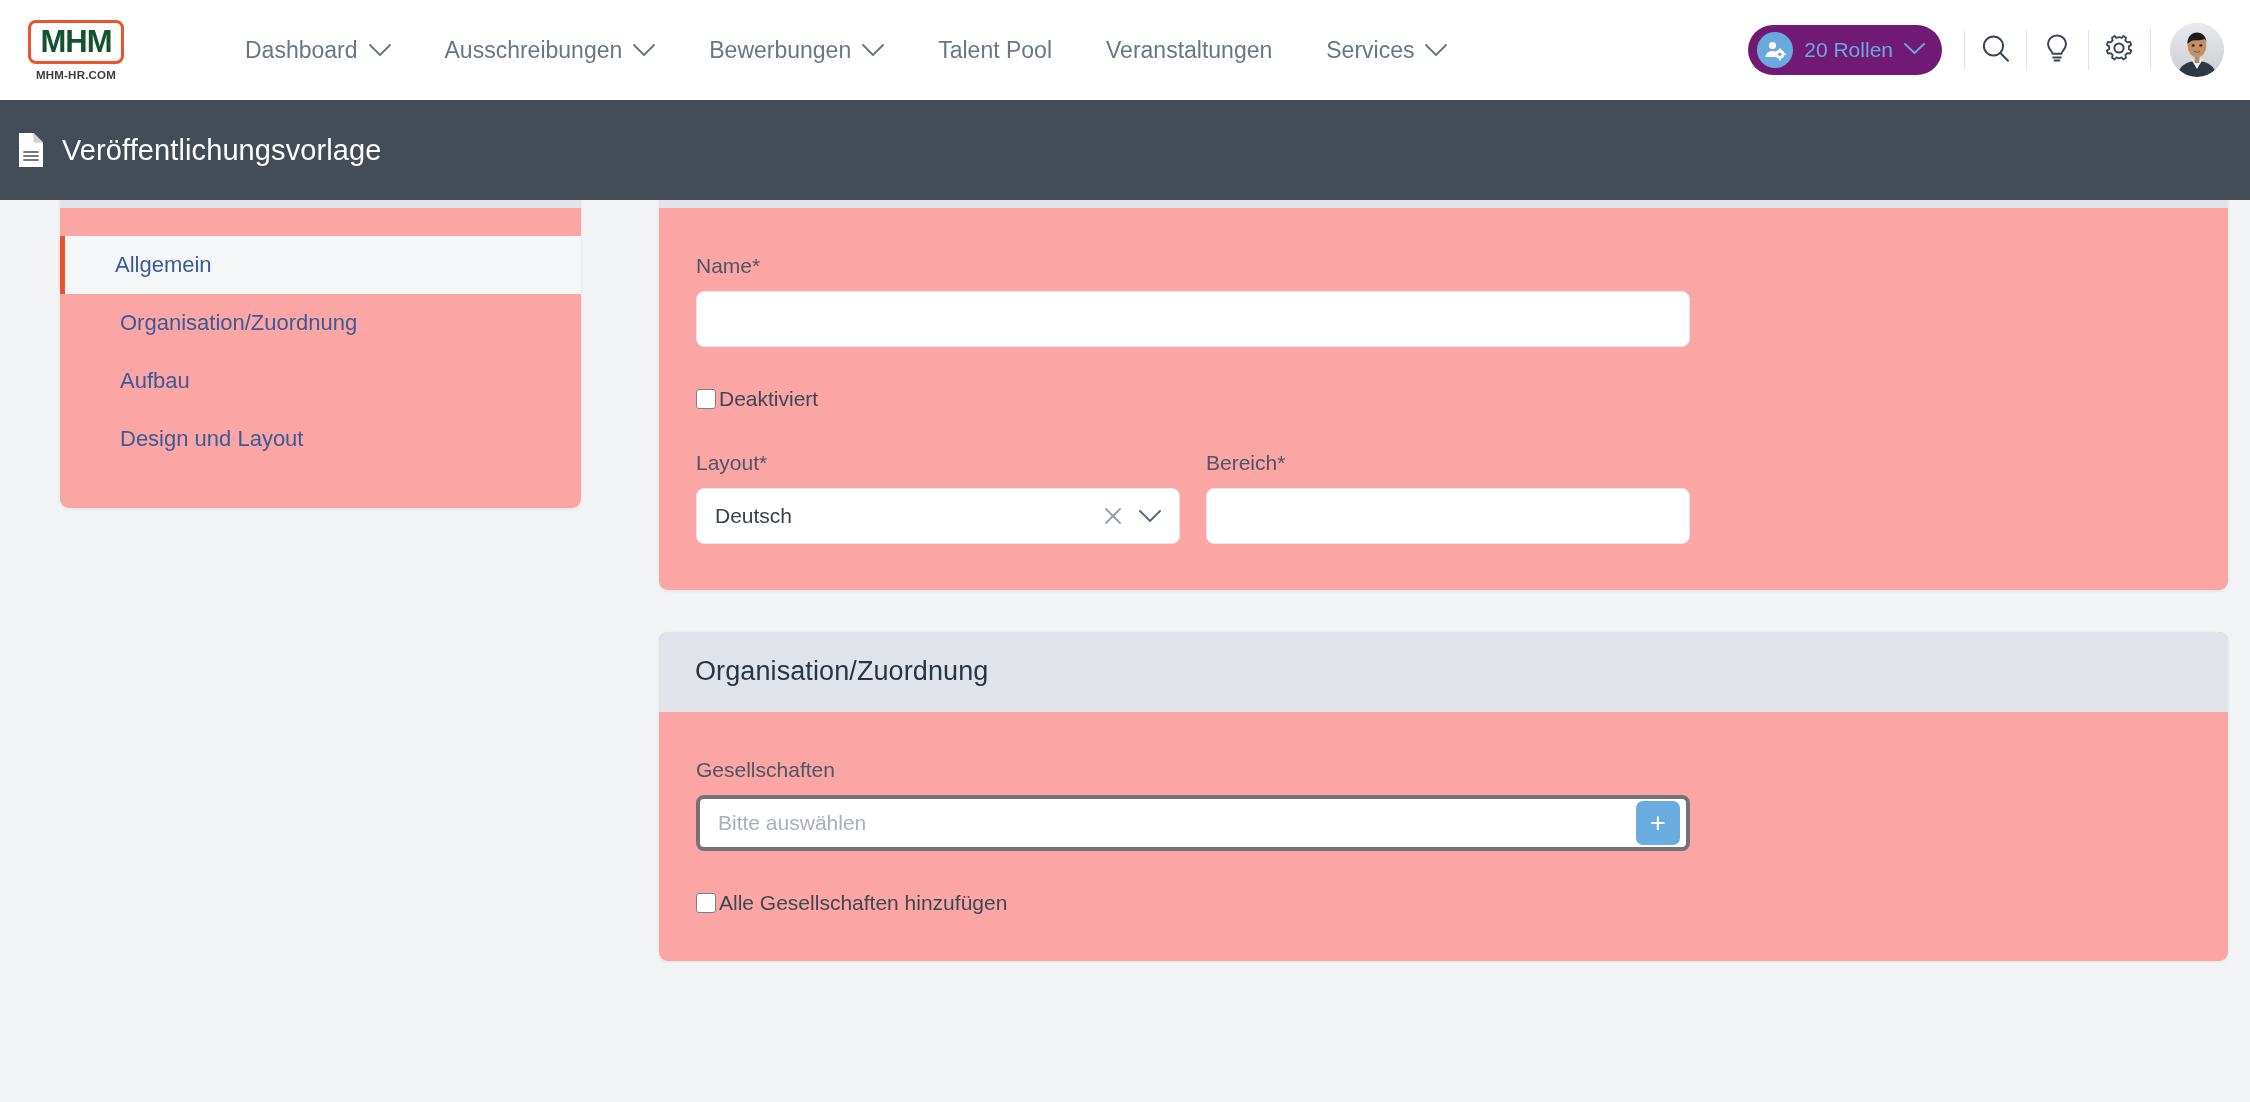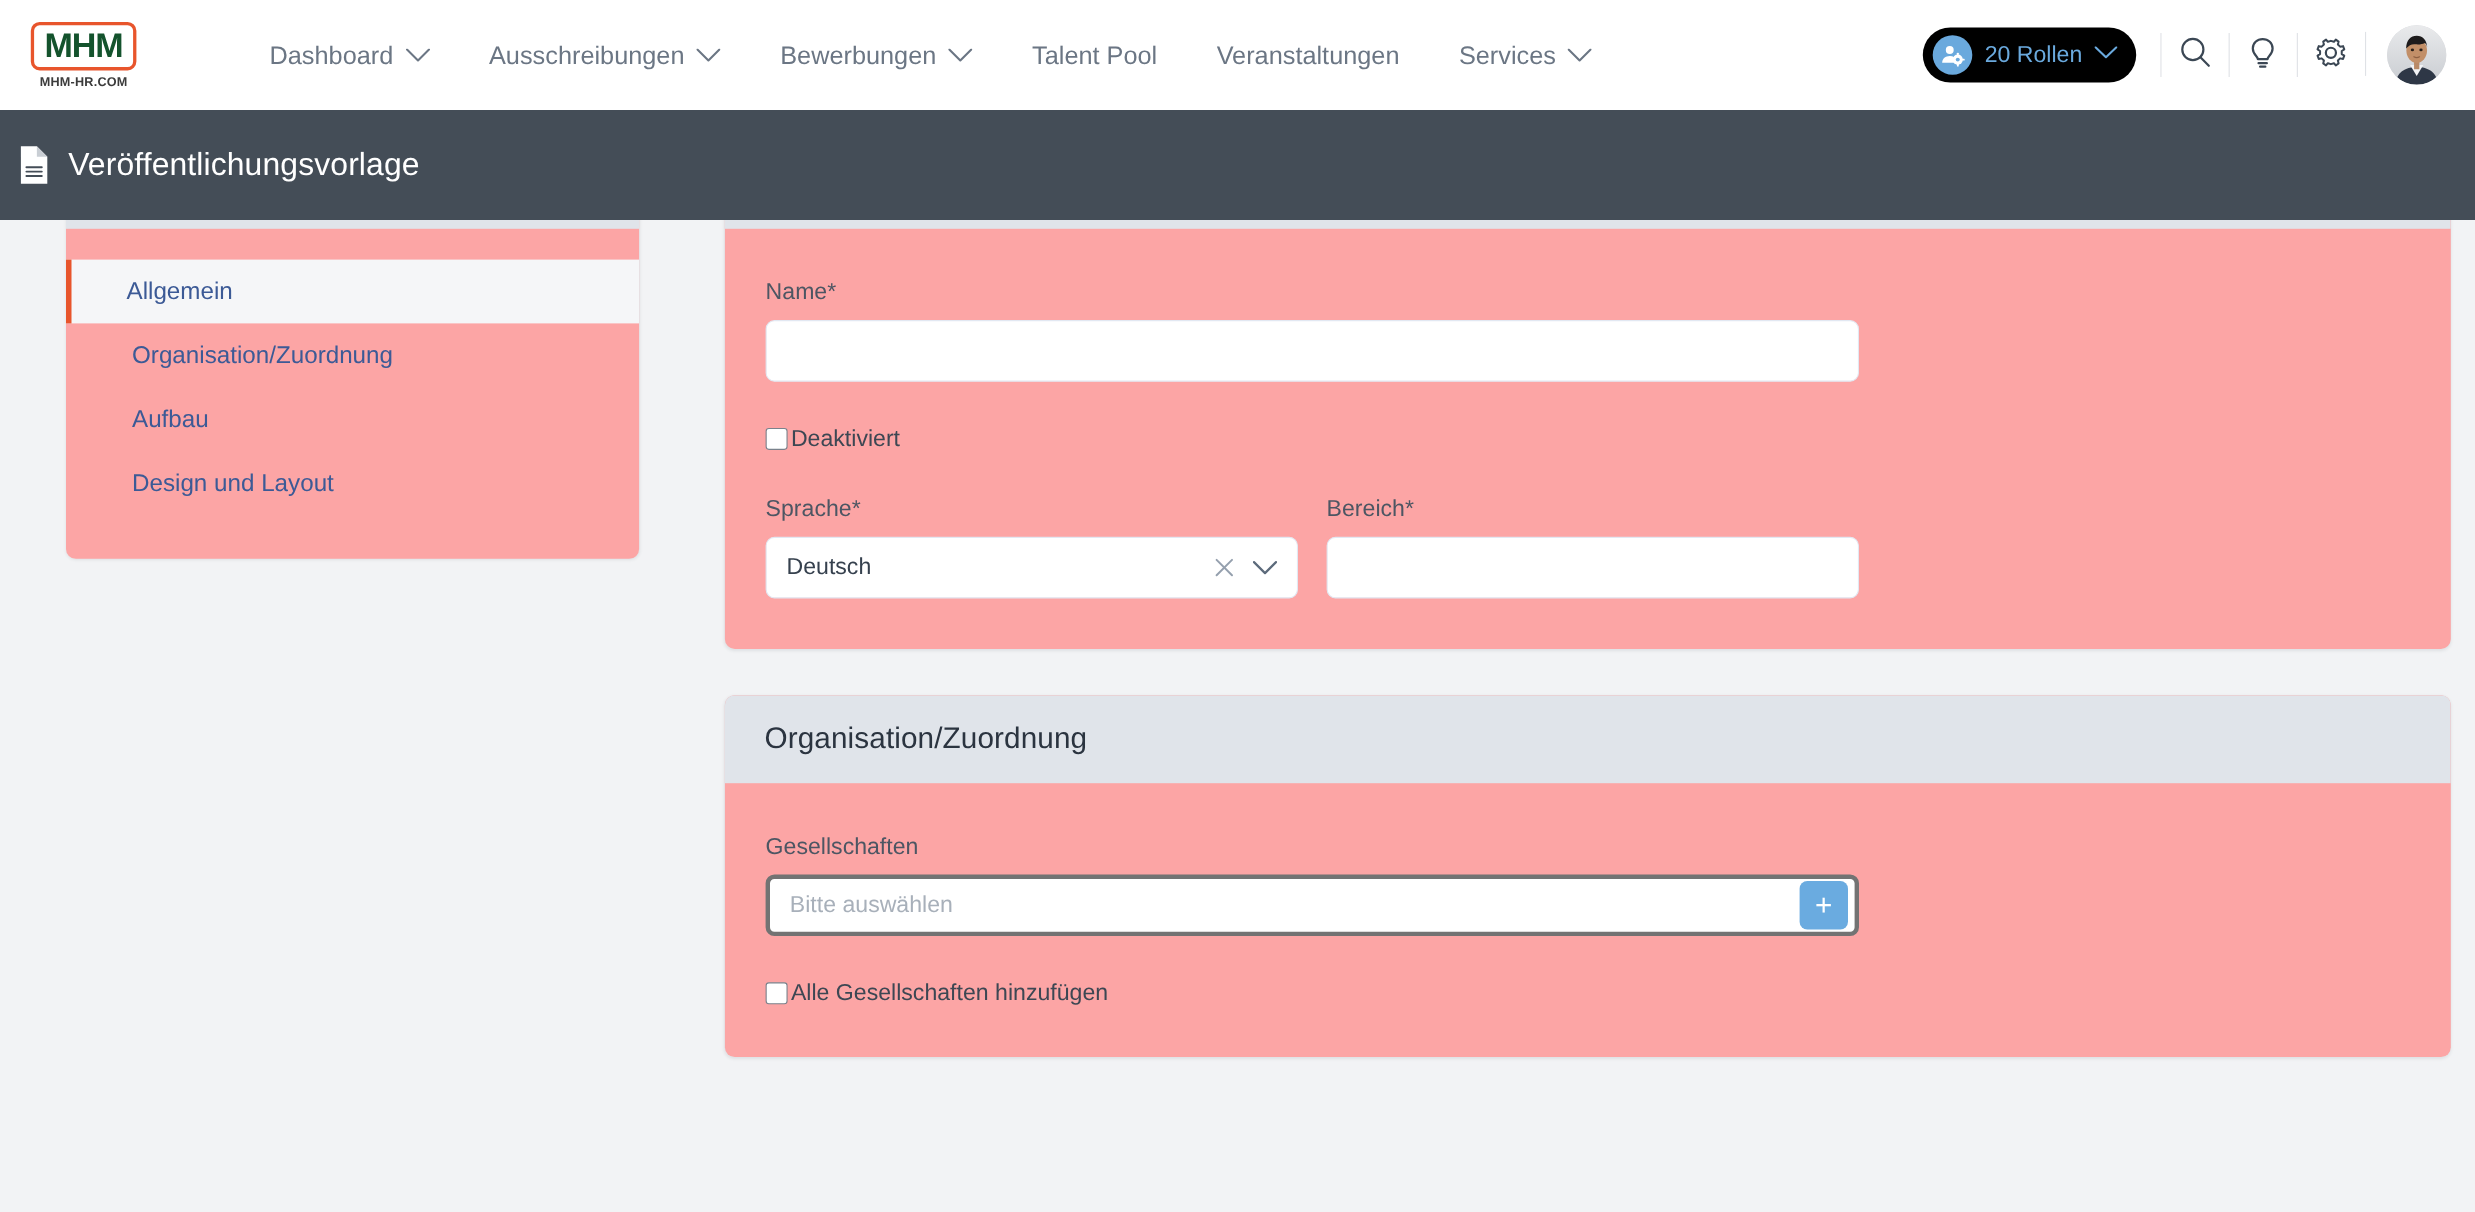--- a/index.html
+++ b/index.html
@@ -79,21 +79,21 @@
   .topright {
     margin-left: auto;
     display: flex;
     align-items: center;
   }
 
   .roles-pill {
     display: flex;
     align-items: center;
     gap: 11px;
-    background: #000000;
+    background: #701a75;
     border-radius: 999px;
     padding: 7px 17px 7px 9px;
     cursor: pointer;
   }
   .roles-avatar {
     width: 36px; height: 36px;
     border-radius: 50%;
     background: #6aa9dd;
     display: flex; align-items: center; justify-content: center;
     flex: 0 0 auto;
@@ -517,21 +517,21 @@
           <input class="txt-input" type="text" value="" style="">
         </div>
 
         <div class="check-row">
           <input class="cbox" type="checkbox" id="cb-deaktiviert" style="">
           <label class="check-label" for="cb-deaktiviert">Deaktiviert</label>
         </div>
 
         <div class="two-col">
           <div class="col">
-            <label class="field-label">Sprache*</label>
+            <label class="field-label">Layout*</label>
             <div class="select-box">
               <span class="select-value">Deutsch</span>
               <span class="select-actions">
                 <span class="sel-clear">
                   <svg width="20" height="20" viewBox="0 0 20 20">
                     <line x1="3" y1="3" x2="17" y2="17" stroke="#95a0ae" stroke-width="1.8" stroke-linecap="round"></line>
                     <line x1="17" y1="3" x2="3" y2="17" stroke="#95a0ae" stroke-width="1.8" stroke-linecap="round"></line>
                   </svg>
                 </span>
                 <span class="sel-chev">

